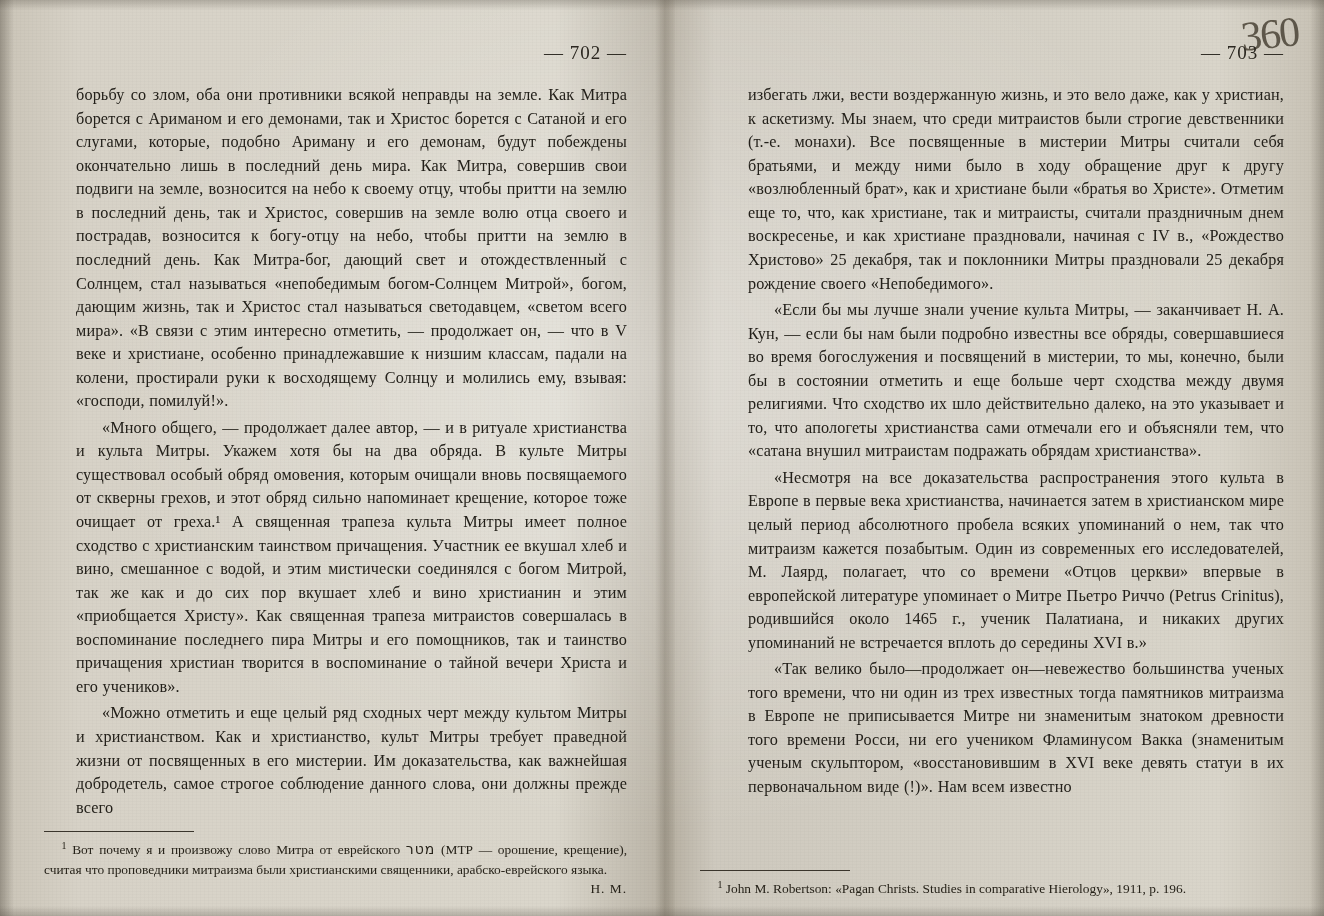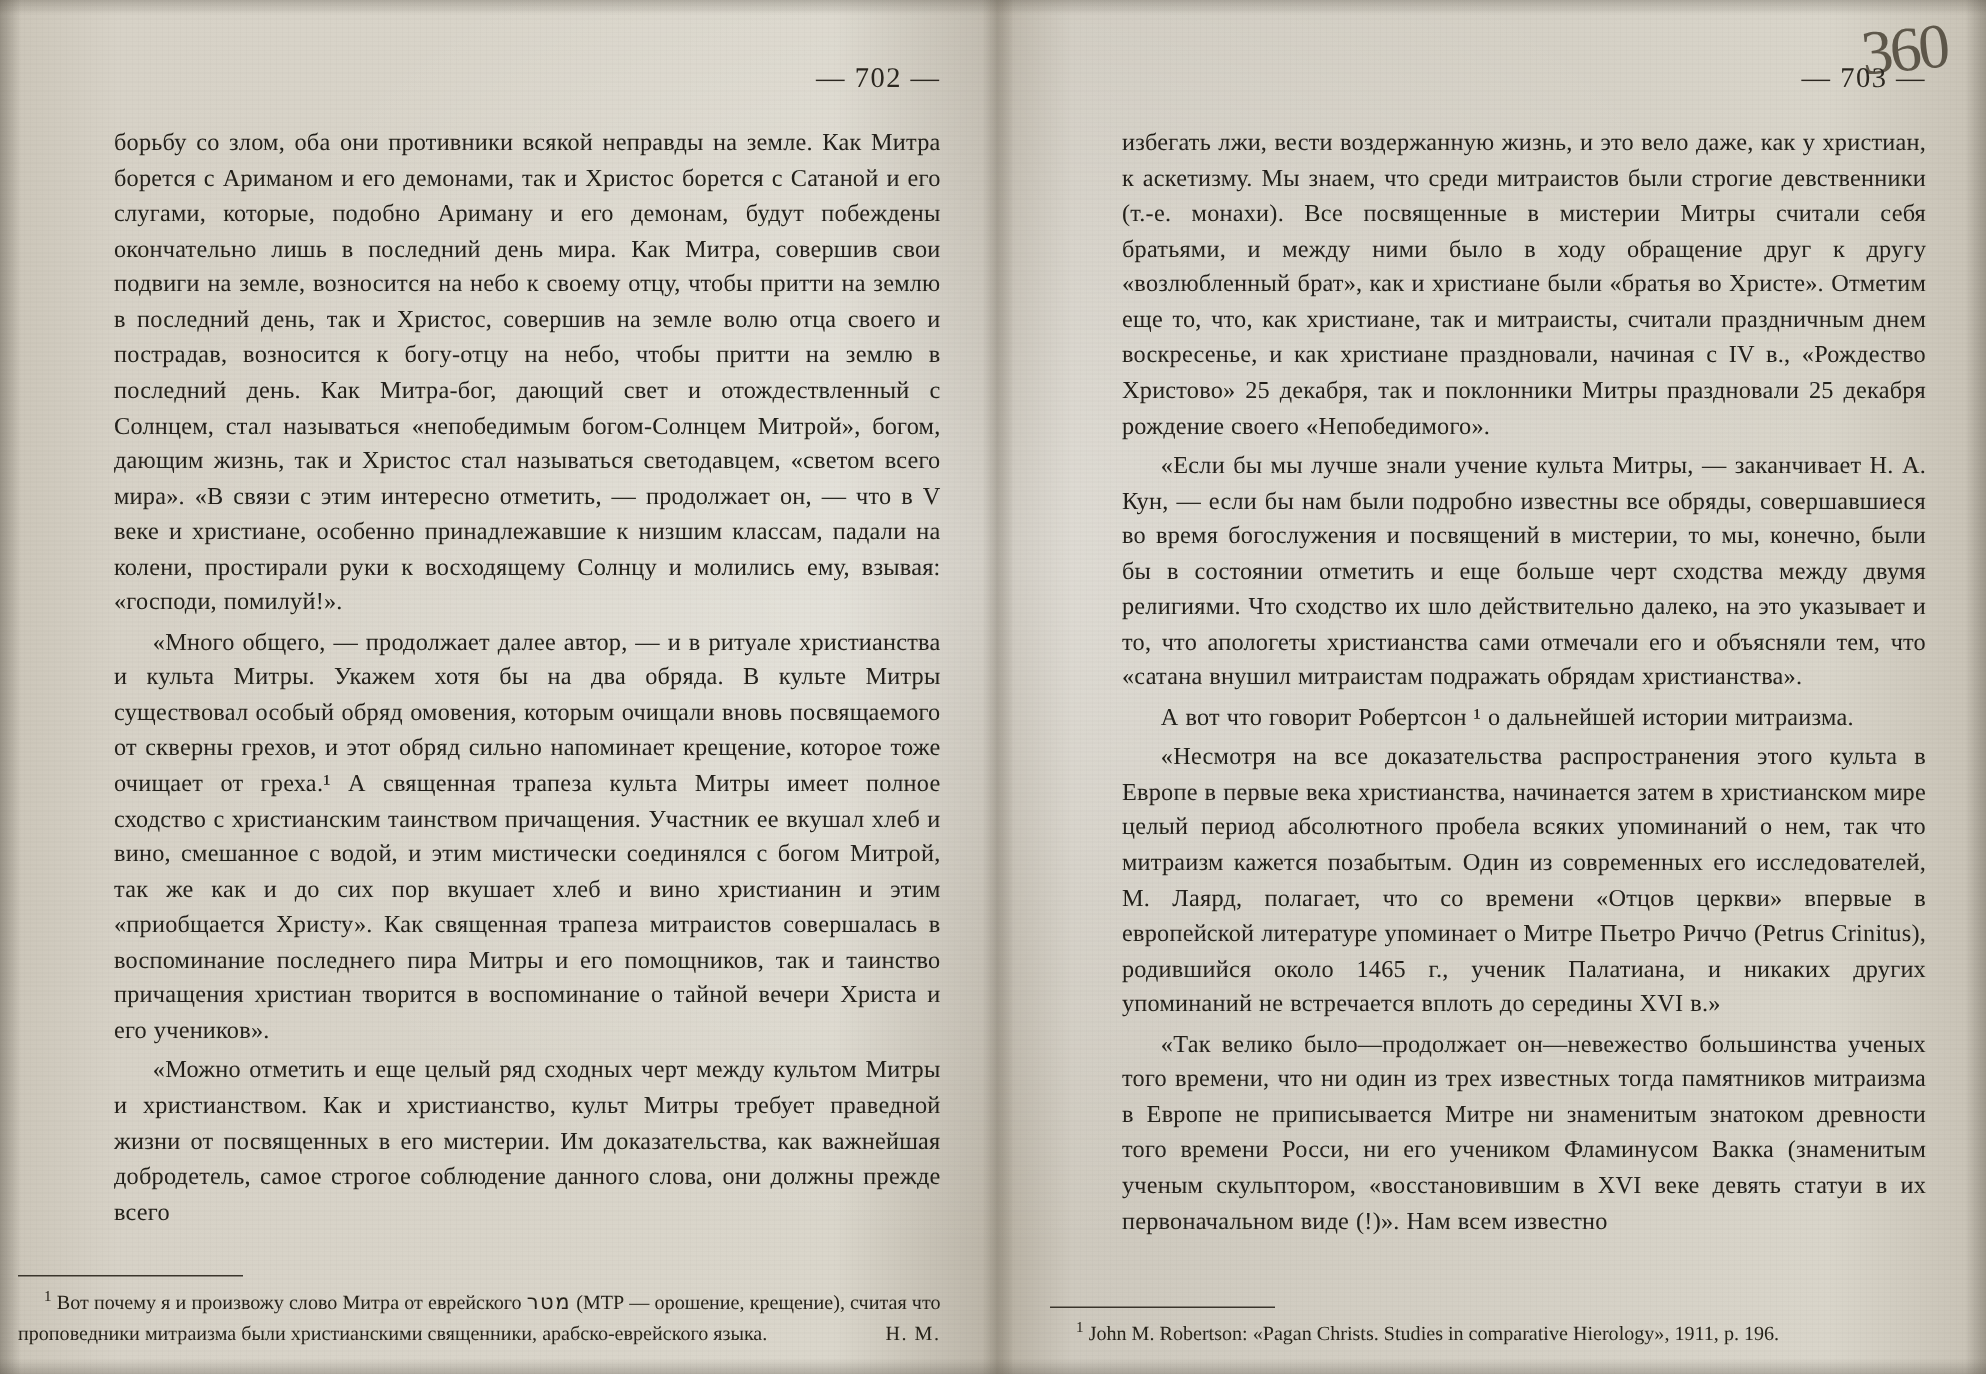--- a/index.html
+++ b/index.html
@@ -69,21 +69,21 @@
     margin-left: 48px;
   }
   .body-text p {
     margin: 0 0 0.18em 0;
     text-indent: 1.6em;
   }
   .body-text p.noindent { text-indent: 0; }
   .footnote-wrap {
     position: absolute;
     bottom: 18px;
-    left: 12px;
+    left: 44px;
     right: 33px;
   }
   .footnote-wrap.right { left: 36px; right: 40px; }
   .fn-rule {
     width: 150px;
     height: 1px;
     background: #3a352c;
     margin-bottom: 7px;
   }
   .footnote {
@@ -170,21 +170,20 @@
         <span class="fn-sign">Н. М.</span>
       </div>
     </div>
   </div>
 
   <div class="col col-right">
     <div class="page-num">— 703 —</div>
     <div class="body-text">
       <p class="noindent">избегать лжи, вести воздержанную жизнь, и это вело даже, как у христиан, к аскетизму. Мы знаем, что среди митраистов были строгие девственники (т.-е. монахи). Все посвященные в мистерии Митры считали себя братьями, и между ними было в ходу обращение друг к другу «возлюбленный брат», как и христиане были «братья во Христе». Отметим еще то, что, как христиане, так и митраисты, считали праздничным днем воскресенье, и как христиане праздновали, начиная с IV в., «Рождество Христово» 25 декабря, так и поклонники Митры праздновали 25 декабря рождение своего «Непобедимого».</p>
       <p>«Если бы мы лучше знали учение культа Митры, — заканчивает Н. А. Кун, — если бы нам были подробно известны все обряды, совершавшиеся во время богослужения и посвящений в мистерии, то мы, конечно, были бы в состоянии отметить и еще больше черт сходства между двумя религиями. Что сходство их шло действительно далеко, на это указывает и то, что апологеты христианства сами отмечали его и объясняли тем, что «сатана внушил митраистам подражать обрядам христианства».</p>
-      <p>А вот что говорит Робертсон ¹ о дальнейшей истории митраизма.</p>
       <p>«Несмотря на все доказательства распространения этого культа в Европе в первые века христианства, начинается затем в христианском мире целый период абсолютного пробела всяких упоминаний о нем, так что митраизм кажется позабытым. Один из современных его исследователей, М. Лаярд, полагает, что со времени «Отцов церкви» впервые в европейской литературе упоминает о Митре Пьетро Риччо (Petrus Crinitus), родившийся около 1465 г., ученик Палатиана, и никаких других упоминаний не встречается вплоть до середины XVI в.»</p>
       <p>«Так велико было—продолжает он—невежество большинства ученых того времени, что ни один из трех известных тогда памятников митраизма в Европе не приписывается Митре ни знаменитым знатоком древности того времени Росси, ни его учеником Фламинусом Вакка (знаменитым ученым скульптором, «восстановившим в XVI веке девять статуи в их первоначальном виде (!)». Нам всем известно</p>
     </div>
     <div class="footnote-wrap right">
       <div class="fn-rule"></div>
       <div class="footnote">
         <span class="sup">1</span>
         <span>John M. Robertson: «Pagan Christs. Studies in comparative Hierology», 1911, p. 196.</span>
       </div>
     </div>

